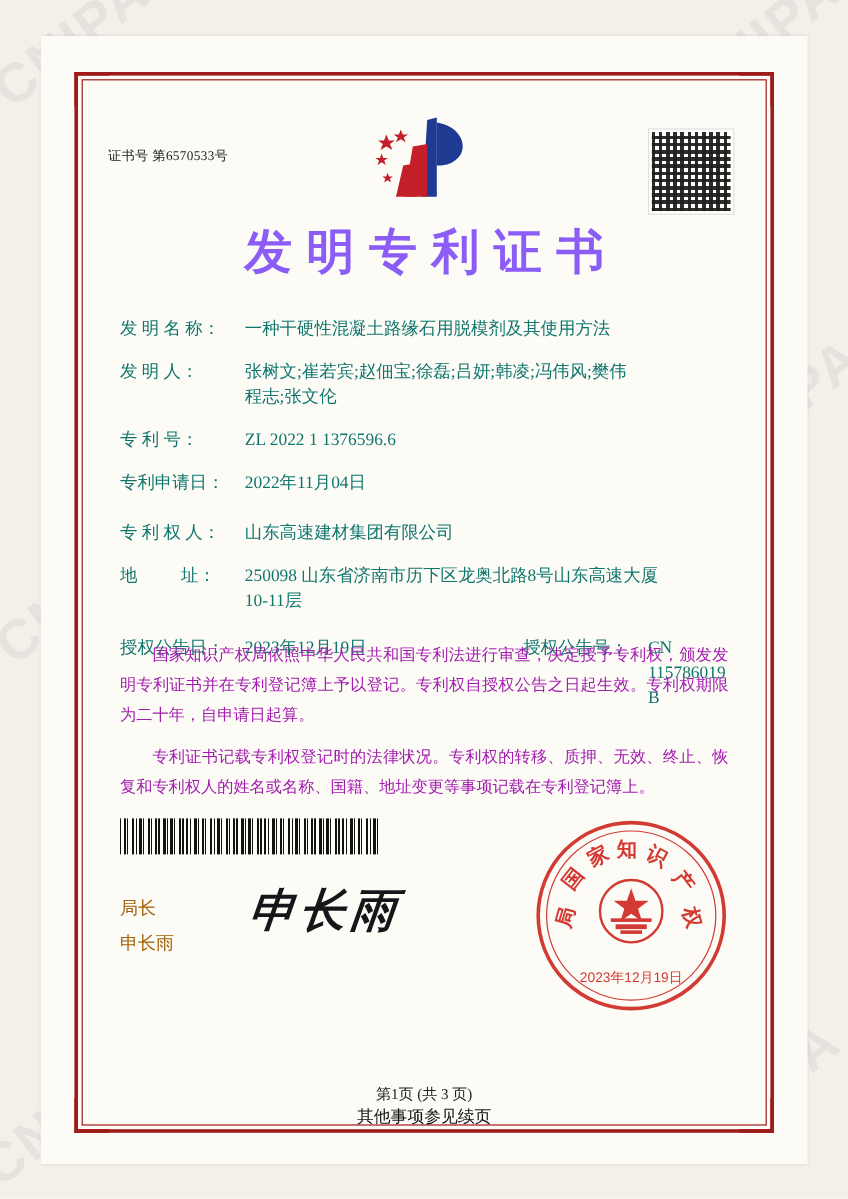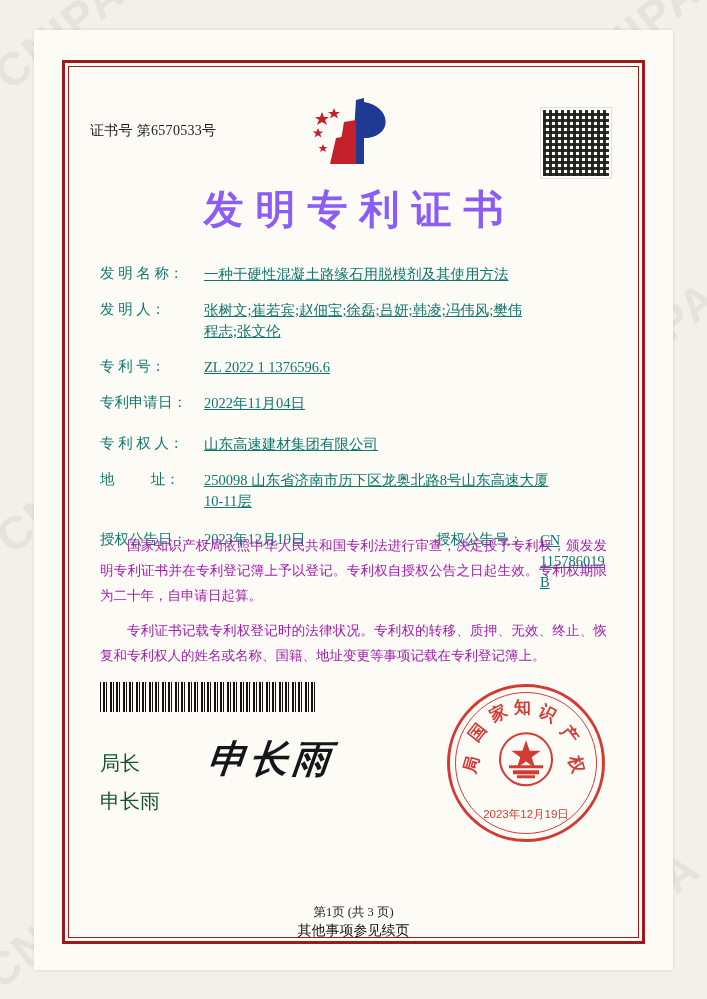--- a/index.html
+++ b/index.html
@@ -87,21 +87,21 @@
     top: 56px;
     right: 56px;
     bottom: 48px;
   }
 
   
   .cert-no {
     position: absolute;
     left: 0;
     top: 36px;
-    font-size: 14px;
+    font-size: 11px;
     color: #1a1a1a;
     letter-spacing: 0.3px;
   }
   .qr {
     position: absolute;
     right: 6px;
     top: 22px;
     width: 66px;
     height: 66px;
     background-color: #fff;
@@ -153,21 +153,20 @@
     margin-bottom: 15px;
   }
   .field .lab {
     width: 104px;
     flex: 0 0 104px;
     white-space: pre;
   }
   .field .val {
     flex: 1;
     line-height: 1.45;
-    text-decoration: underline;
   }
   .field .val .sub {
     display: block;
   }
   .inline-pair {
     display: flex;
     width: 100%;
   }
   .inline-pair .p1 { width: 232px; flex: 0 0 232px; }
   .inline-pair .lab2 {
@@ -204,23 +203,23 @@
       #111 3px 5px, transparent 5px 6px,
       #111 6px 7px, transparent 7px 10px,
       #111 10px 12px, transparent 12px 13px);
   }
 
   
   .sig-label {
     position: absolute;
     left: 10px;
     top: 658px;
-    font-size: 20px;
+    font-size: 15px;
     line-height: 1.9;
-    color: #14532d;
+    color: #a16207;
   }
   .sig-hand {
     position: absolute;
     left: 118px;
     top: 648px;
     font-size: 38px;
     font-family: "DejaVu Serif", serif;
     font-style: italic;
     font-weight: bold;
     color: #15161a;

